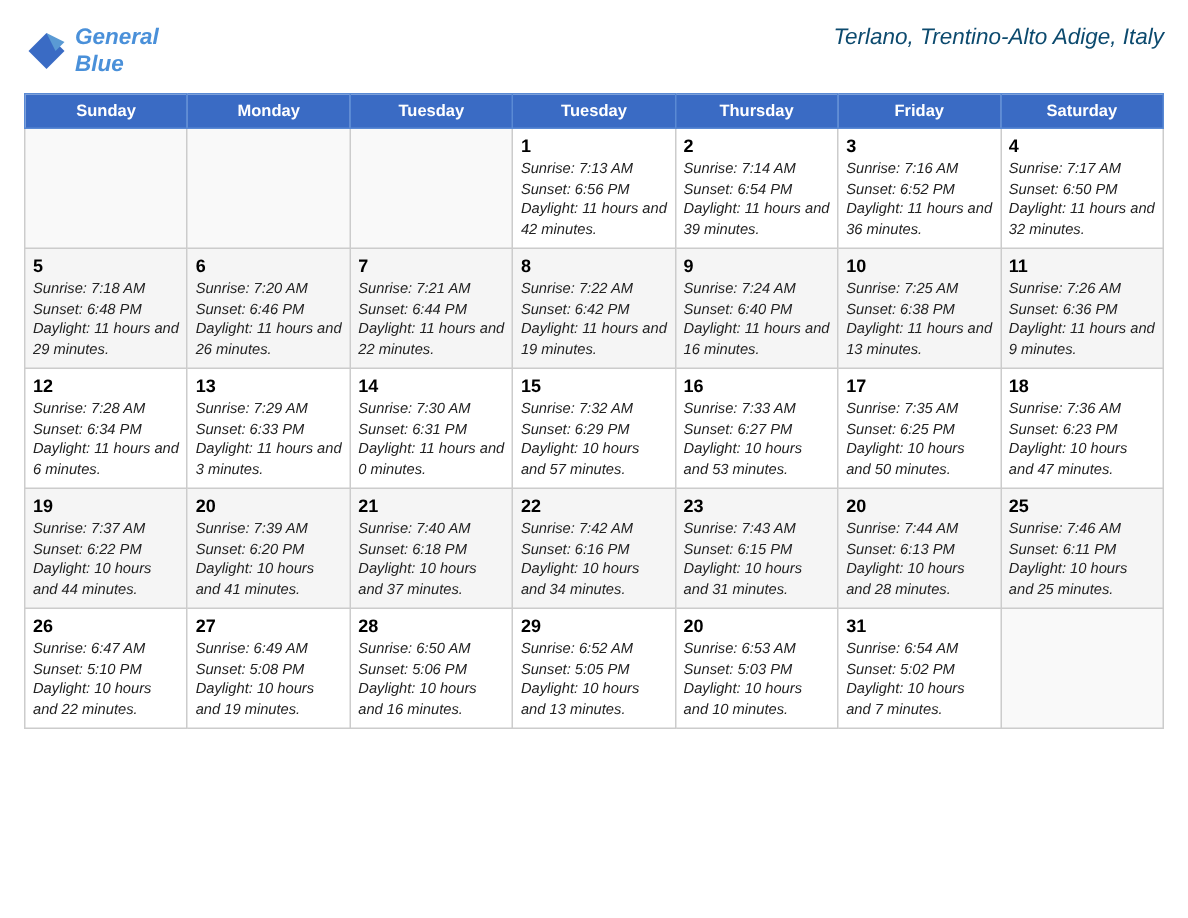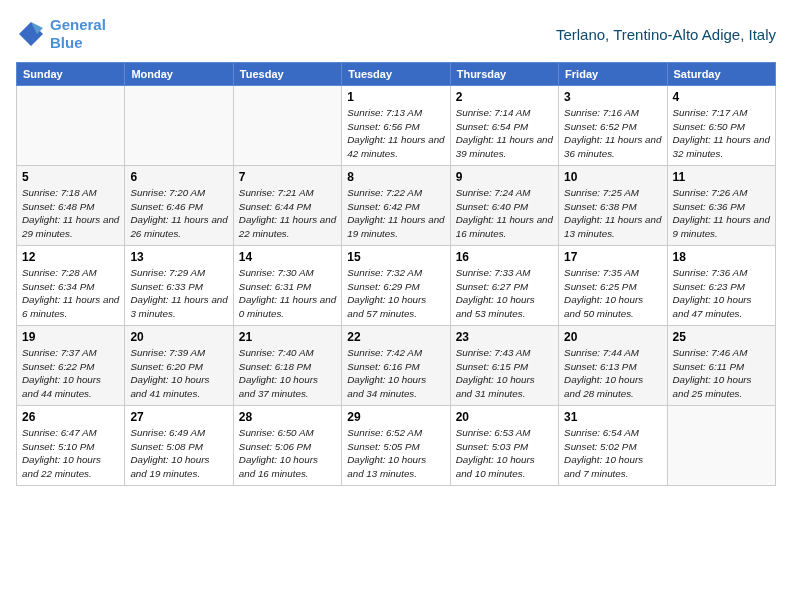--- a/index.html
+++ b/index.html
@@ -5,23 +5,24 @@
     * { box-sizing: border-box; margin: 0; padding: 0; }
     body {
       font-family: Arial, sans-serif;
       background: #fff;
       width: 792px;
       min-height: 612px;
       padding: 16px;
     }
     .header-area {
       display: flex;
-      align-items: center;
+      align-items: flex-start;
       justify-content: space-between;
       margin-bottom: 10px;
+      font-style: italic;
     }
     .logo {
       display: flex;
       align-items: center;
       gap: 4px;
     }
     .logo-text {
       font-size: 15px;
       font-weight: bold;
       color: #1a4a8a;
@@ -47,21 +48,21 @@
       color: #0c4a6e;
     }
     .calendar-table {
       width: 100%;
       border-collapse: collapse;
       font-size: 10.5px;
     }
     .calendar-table th {
       background-color: #3a6bc4;
       color: #fff;
-      text-align: left;
+      text-align: center;
       padding: 5px 6px;
       font-size: 11px;
       border: 1px solid #5a8ad4;
     }
     .calendar-table td {
       border: 1px solid #ccc;
       vertical-align: top;
       padding: 4px 5px;
       width: calc(100% / 7);
       height: 80px;

